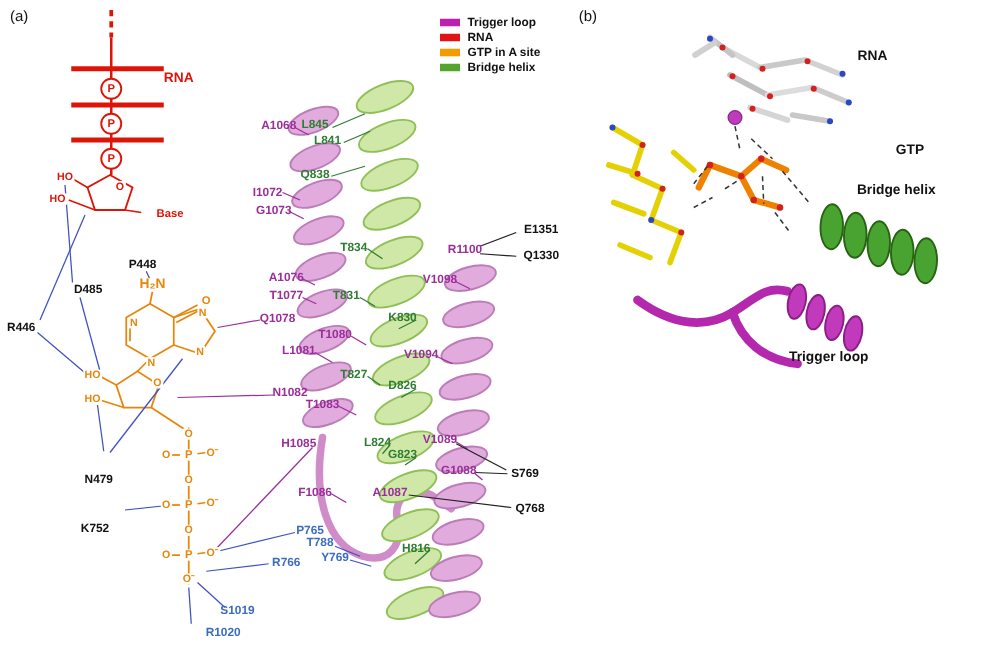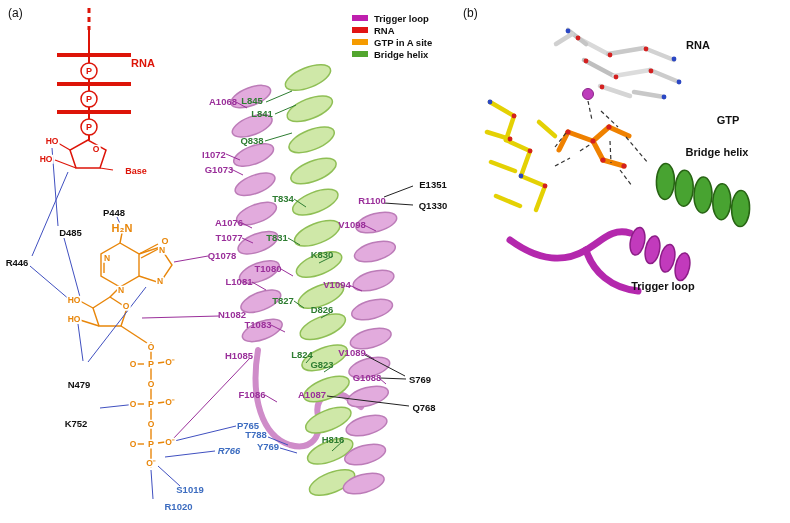--- a/index.html
+++ b/index.html
@@ -296,21 +296,21 @@
       <span class="lbl res" style="left: 277px; top: 237px; color: rgb(46, 125, 50);">T831</span>
       <span class="lbl res" style="left: 322px; top: 254px; color: rgb(46, 125, 50);">K830</span>
       <span class="lbl res" style="left: 283px; top: 300px; color: rgb(46, 125, 50);">T827</span>
       <span class="lbl res" style="left: 322px; top: 309px; color: rgb(46, 125, 50);">D826</span>
       <span class="lbl res" style="left: 302px; top: 354px; color: rgb(46, 125, 50);">L824</span>
       <span class="lbl res" style="left: 322px; top: 364px; color: rgb(46, 125, 50);">G823</span>
       <span class="lbl res" style="left: 333px; top: 439px; color: rgb(46, 125, 50);">H816</span>
       <span class="lbl res" style="left: 248px; top: 425px; color: rgb(60, 108, 192);">P765</span>
       <span class="lbl res" style="left: 256px; top: 434px; color: rgb(60, 108, 192);">T788</span>
       <span class="lbl res" style="left: 268px; top: 446px; color: rgb(60, 108, 192);">Y769</span>
-      <span class="lbl res" style="left: 229px; top: 450px; color: rgb(60, 108, 192); font-style: italic;">R766</span>
+      <span class="lbl res" style="left: 229px; top: 450px; color: rgb(60, 108, 192);">R766</span>
       <span class="lbl res" style="left: 190px; top: 489px; color: rgb(60, 108, 192);">S1019</span>
       <span class="lbl res" style="left: 158px; top: 506px; color: rgb(60, 108, 192); padding-left: 41px;">R1020</span>
       <span class="lbl res" style="left: 114px; top: 212px; color: rgb(17, 17, 17);">P448</span>
       <span class="lbl res" style="left: 56px; top: 232px; color: rgb(17, 17, 17); padding-left: 29px;">D485</span>
       <span class="lbl res" style="left: 17px; top: 262px; color: rgb(17, 17, 17);">R446</span>
       <span class="lbl res" style="left: 79px; top: 368px; color: rgb(17, 17, 17); margin-top: 16px;">N479</span>
       <span class="lbl res" style="left: 76px; top: 412px; color: rgb(17, 17, 17); margin-top: 11px;">K752</span>
       <span class="lbl res" style="left: 433px; top: 184px; color: rgb(17, 17, 17);">E1351</span>
       <span class="lbl res" style="left: 433px; top: 205px; color: rgb(17, 17, 17);">Q1330</span>
       <span class="lbl res" style="left: 420px; top: 379px; color: rgb(17, 17, 17);">S769</span>

